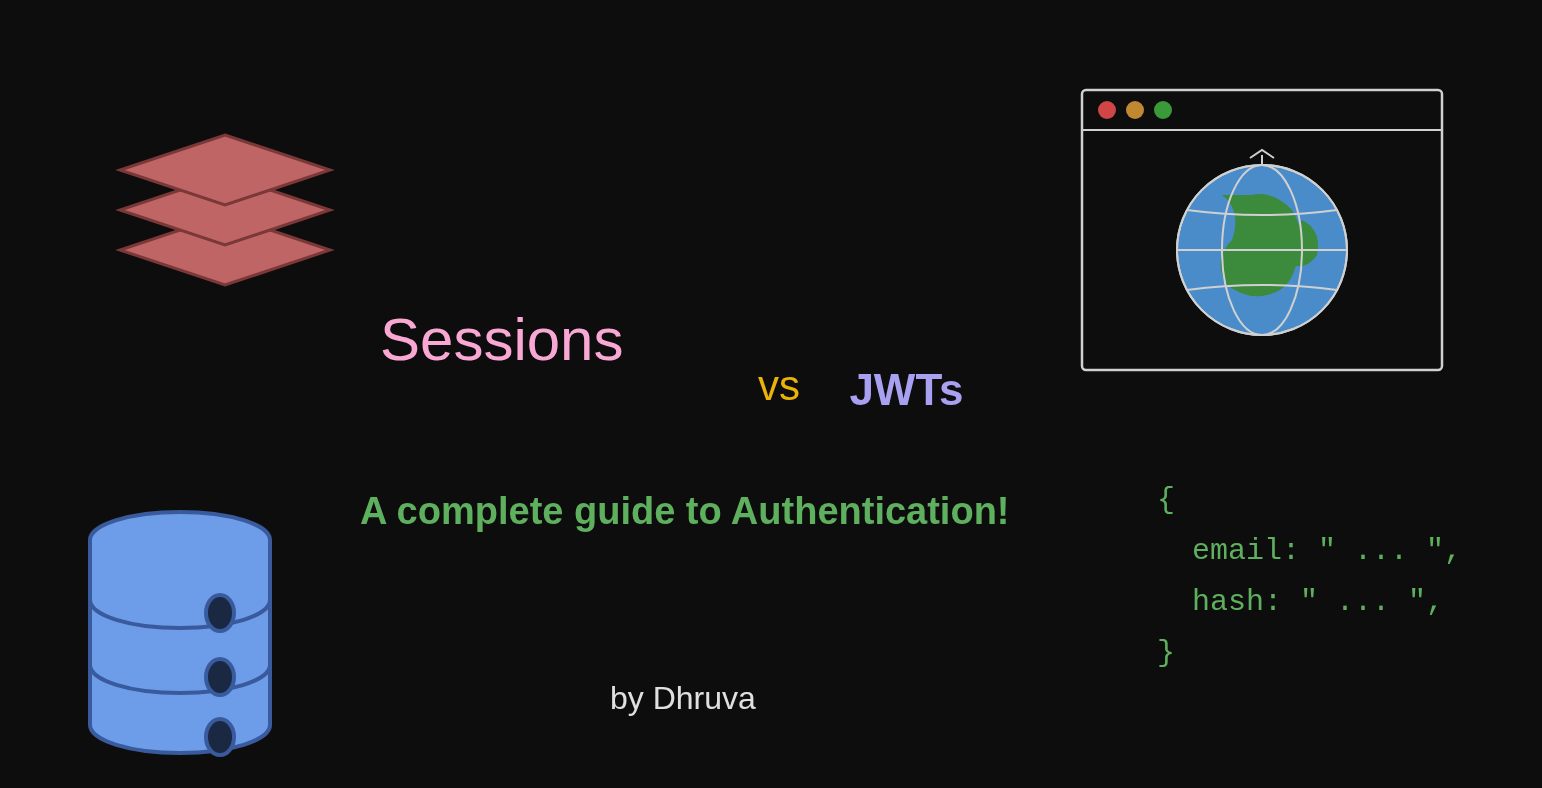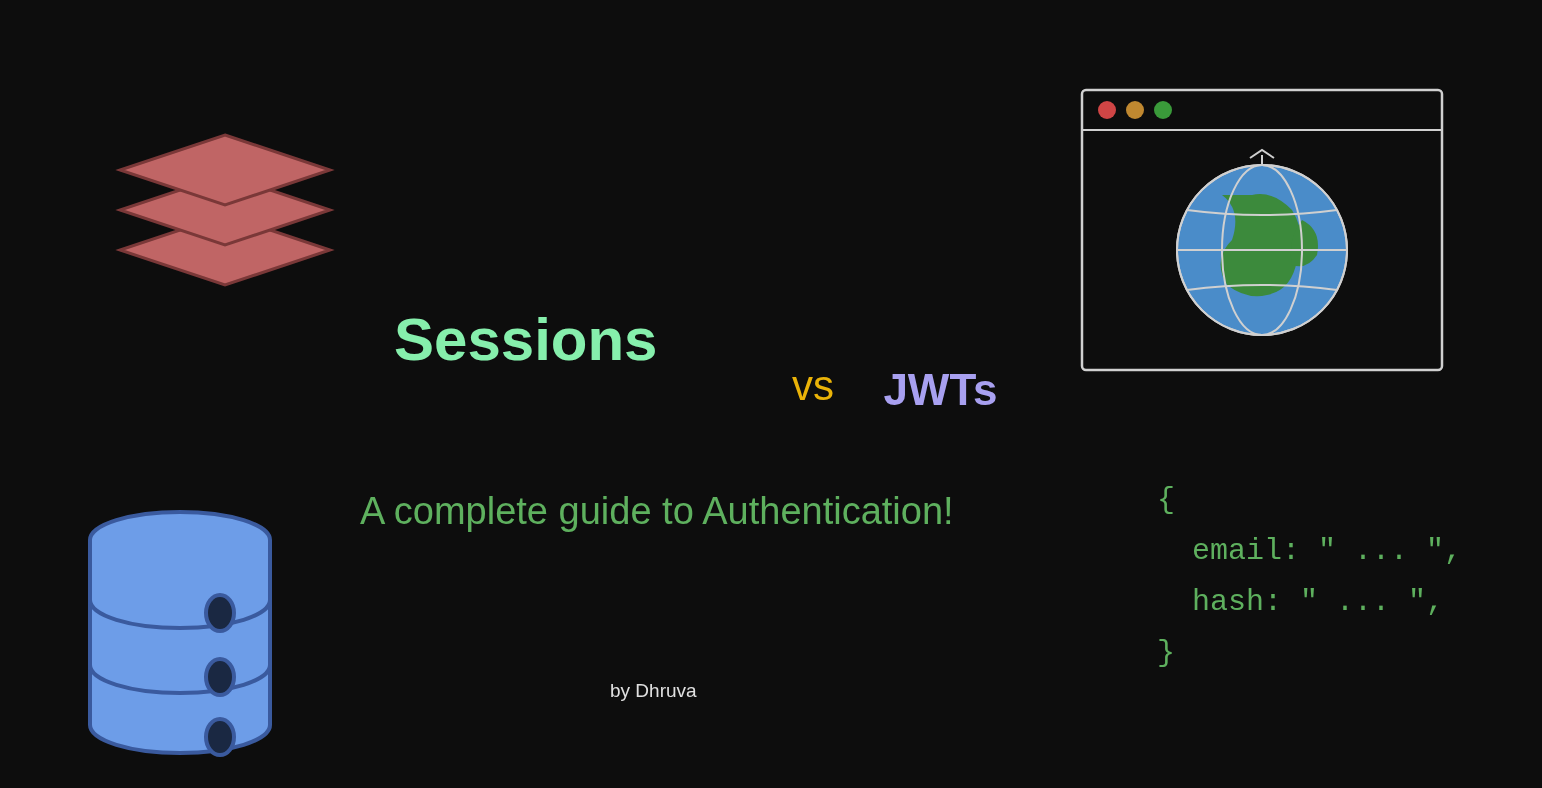--- a/index.html
+++ b/index.html
@@ -26,25 +26,24 @@
       top: 85px;
       right: 95px;
     }
     .title-area {
       position: absolute;
       top: 305px;
       left: 380px;
       width: 700px;
     }
     .title-sessions {
-      color: #86efac;
+      color: #f9a8d4;
       font-size: 60px;
-      font-weight: bold;
+      font-weight: normal;
       display: inline-block;
-      margin-left: 14px;
     }
     .title-vs {
       color: #eab308;
       font-size: 42px;
       display: inline-block;
       margin-left: 130px;
       position: relative;
       top: 40px;
     }
     .title-jwts {
@@ -55,27 +54,28 @@
       margin-left: 45px;
       position: relative;
       top: 45px;
     }
     .subtitle {
       position: absolute;
       top: 490px;
       left: 360px;
       color: #5eb05e;
       font-size: 38px;
+      font-weight: bold;
     }
     .byline {
       position: absolute;
       top: 680px;
       left: 610px;
       color: #e0e0e0;
-      font-size: 19px;
+      font-size: 32px;
       text-align: right;
     }
     .code-block {
       position: absolute;
       top: 475px;
       right: 80px;
       font-family: 'Courier New', monospace;
       color: #5eb05e;
       font-size: 30px;
       line-height: 1.7;

